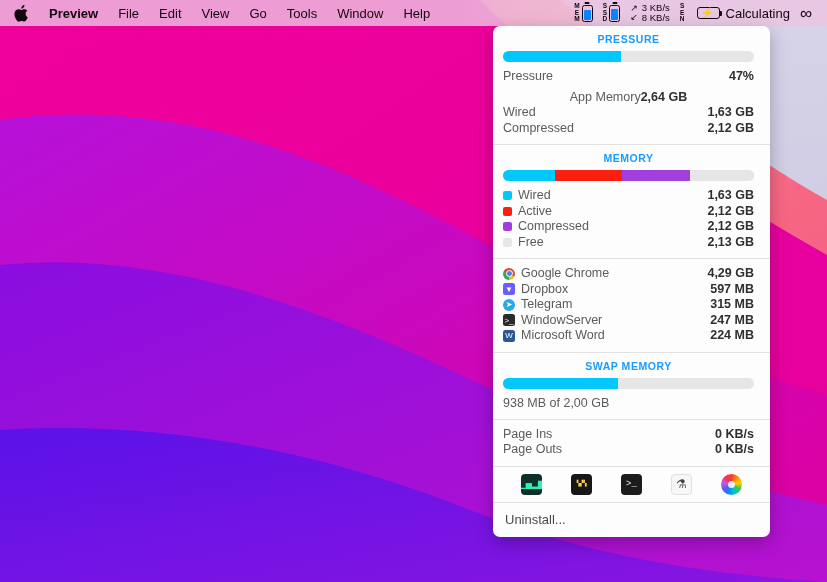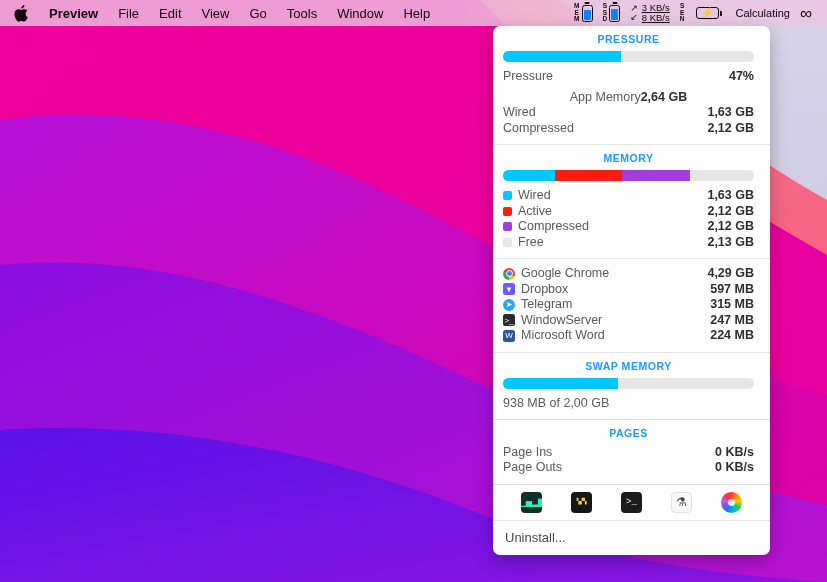--- a/index.html
+++ b/index.html
@@ -59,32 +59,32 @@
   .gauge::after{
     content:""; position:absolute; top:-3.5px; left:50%; transform:translateX(-50%);
     width:5px;height:2px;background:#14060f;border-radius:1px;
   }
   .net-arrows{
     display:flex;flex-direction:column;align-items:center;justify-content:center;
     font-size:9px;line-height:9px;margin-right:4px;color:#14060f;
   }
   .net-speeds{
     display:flex;flex-direction:column;justify-content:center;
-    font-size:9.5px;line-height:10.5px;text-align:right;color:#14060f;text-decoration:underline;
+    font-size:9.5px;line-height:10.5px;text-align:right;color:#14060f;
   }
   .battery{
     width:23px;height:12px;border:1.5px solid #14060f;border-radius:3px;
     position:relative;display:flex;align-items:center;justify-content:center;
   }
   .battery::after{
     content:"";position:absolute;right:-3.5px;top:3px;
     width:2px;height:5px;background:#14060f;border-radius:0 1px 1px 0;
   }
   .bolt{ font-size:10px;line-height:10px;color:#14060f; }
-  .calc-text{ font-size:11px;margin-left:16px; }
+  .calc-text{ font-size:13px;margin-left:6px; }
   .infinity{ font-size:17px;line-height:17px;color:#14060f; }
 
   
   #panel{
     position:absolute; top:26px; left:493px;
     width:277px;
     background:#fdfdfd;
     border-radius:7px;
     box-shadow:0 6px 18px rgba(0,0,0,0.26);
     z-index:20;
@@ -383,21 +383,20 @@
 
   <div class="section">
     <div class="section-title">SWAP MEMORY</div>
     <div class="bar">
       <div class="seg" style="width:45.8%;background:#00c8ff"></div>
     </div>
     <div class="subtext">938 MB of 2,00 GB</div>
   </div>
 
   <div class="section">
-    <div class="section-title">PAGES</div>
     <div class="row">
       <span class="label">Page Ins</span>
       <span class="value">0 KB/s</span>
     </div>
     <div class="row">
       <span class="label">Page Outs</span>
       <span class="value">0 KB/s</span>
     </div>
   </div>
 

